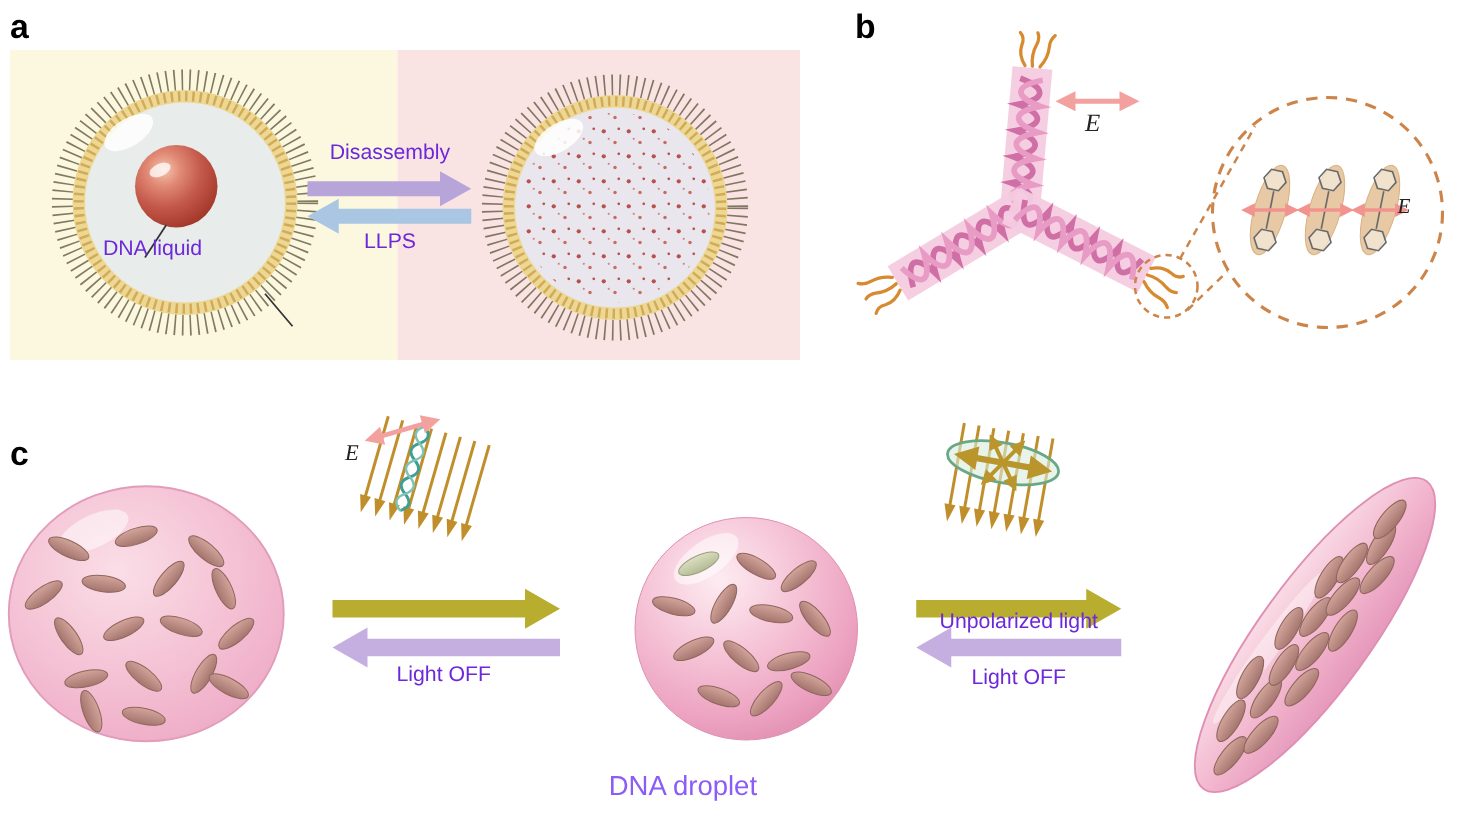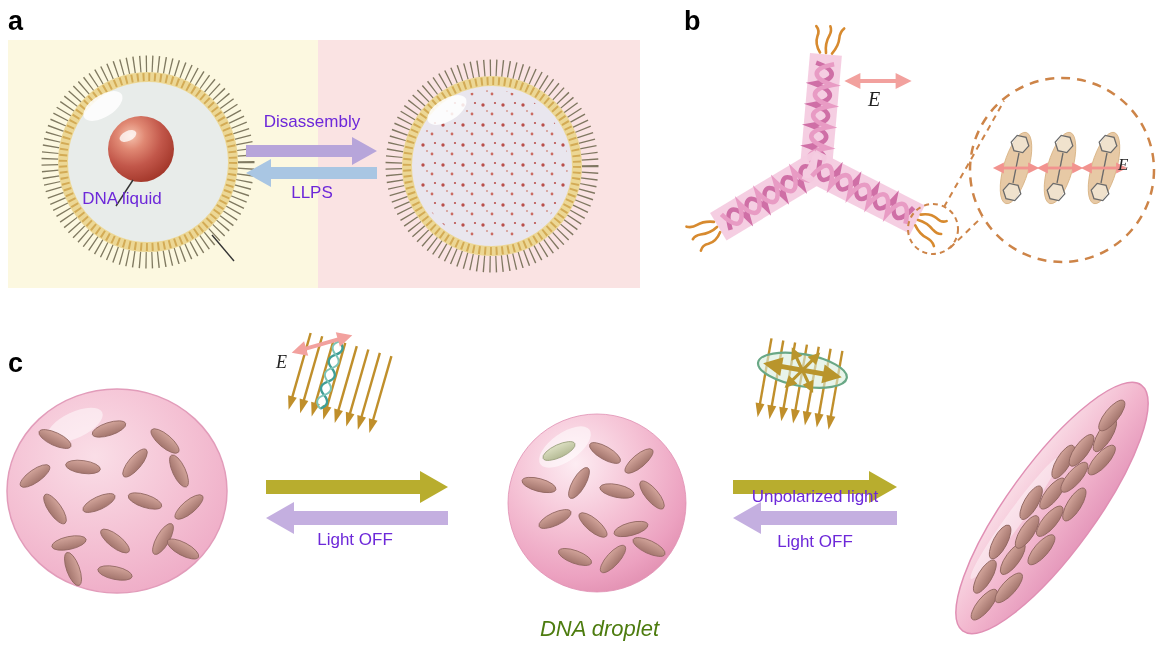--- a/index.html
+++ b/index.html
@@ -3,21 +3,21 @@
 <meta charset="utf-8">
 <style>
   html,body{margin:0;padding:0;background:#ffffff;}
   #canvas{position:relative;width:1168px;height:660px;background:#ffffff;overflow:hidden;
           font-family:"Liberation Sans",sans-serif;color:#111;}
   svg{position:absolute;left:0;top:0;}
   .panel-letter{position:absolute;font-size:27px;font-weight:bold;color:#000;}
   .lbl{position:absolute;font-size:17px;color:#6d28d9;line-height:1.1;}
   .ctr{text-align:center;}
   .efield{position:absolute;font-family:"Liberation Serif",serif;font-style:italic;font-size:20px;color:#222;}
-  .caption{position:absolute;font-size:22px;color:#4d7c0f;text-align:center;font-style:italic;}
+  .caption{position:absolute;font-size:22px;color:#8b5cf6;}
 </style>
 </head>
 <body>
 
 <div id="canvas">
 
 <svg width="1168" height="660" viewBox="0 0 1168 660">
   <defs>
     <radialGradient id="gradRed" cx="35%" cy="30%" r="75%">
       <stop offset="0%" stop-color="#f6c3ae"></stop>

